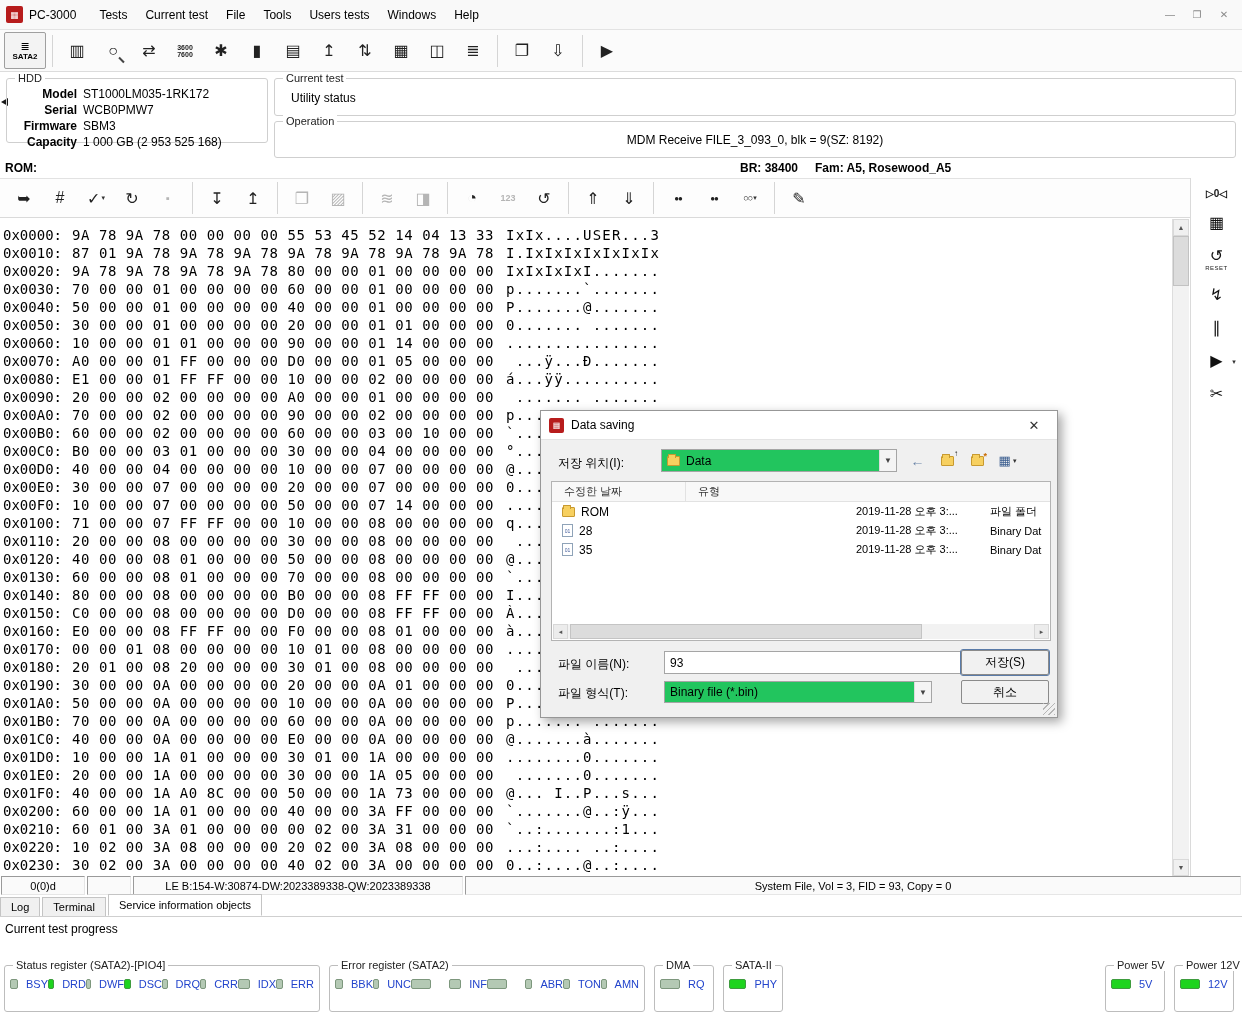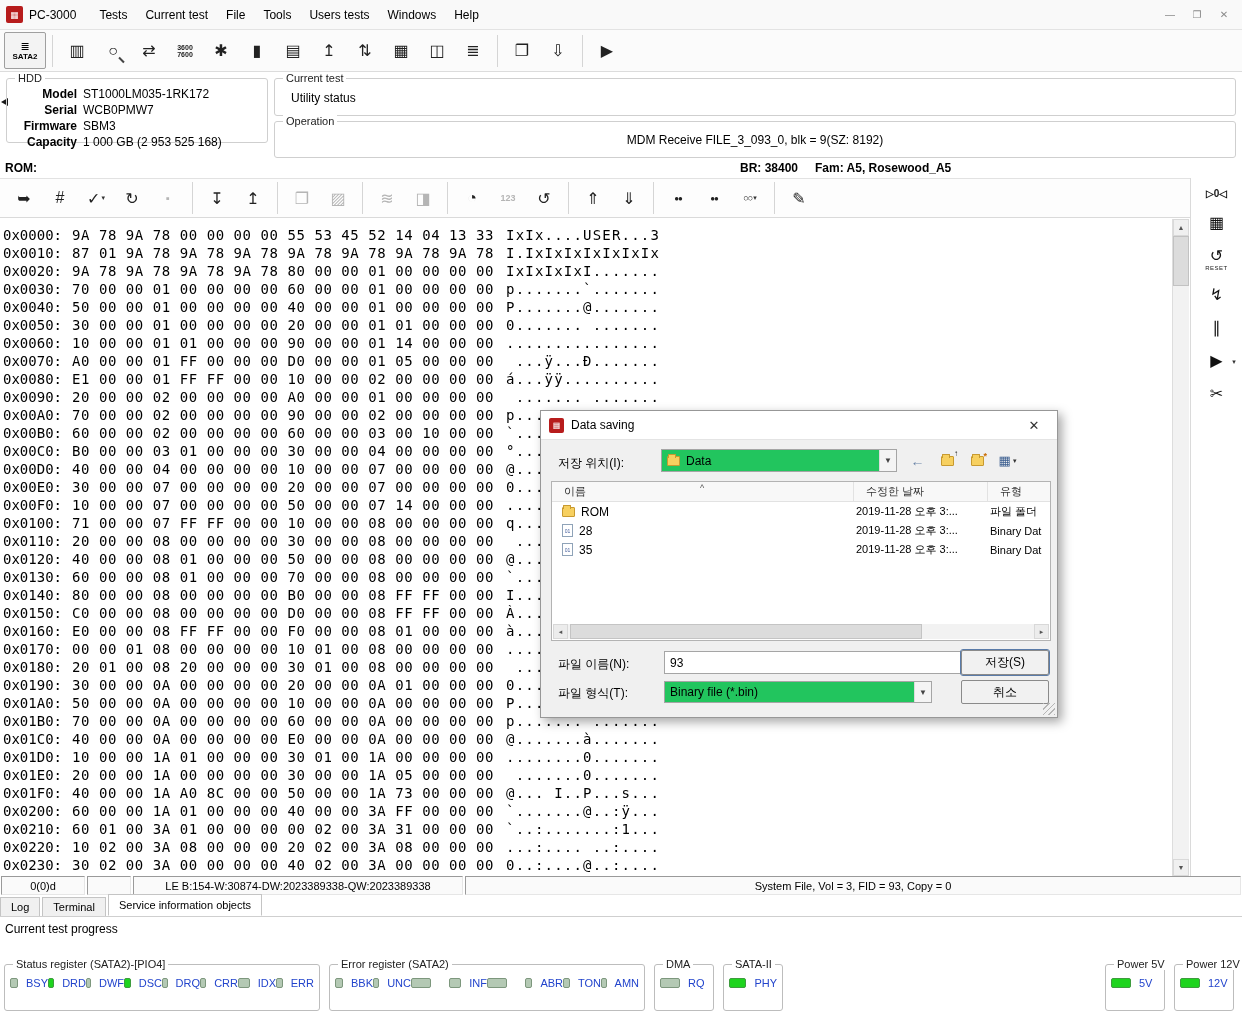--- a/index.html
+++ b/index.html
@@ -96,21 +96,21 @@
     white-space: nowrap; overflow: hidden; }
   .sb1 { width: 84px; } .sb2 { width: 44px; } .sb3 { width: 330px; } .sb4 { flex: 1; }
   .tabsrow { position: absolute; top: 895px; left: 0; width: 1242px; height: 22px;
     display: flex; align-items: flex-end; background: #fff; border-bottom: 1px solid #cfcfcf; }
   .tab { height: 19px; padding: 2px 10px; margin-right: 2px; border: 1px solid #c4c4c4; border-bottom: none;
     background: #f0f0f0; font-size: 11px; display: flex; align-items: center; }
   .tab.active { background: #fff; height: 22px; border-bottom: 1px solid #fff; }
   .progress-label { position: absolute; top: 922px; left: 5px; font-size: 12px; }
   
   .bottom-panel { position: absolute; top: 958px; left: 0; width: 1242px; height: 54px;
-    display: flex; align-items: flex-start; padding: 6px 6px 0 4px; gap: 9px; background: #fff; }
+    display: flex; align-items: center; padding: 6px 6px 0 4px; gap: 9px; background: #fff; }
   .reg-group { position: relative; border: 1px solid #bdbdbd; border-radius: 3px;
     padding: 12px 5px 3px; height: 47px; }
   .reg-group:nth-child(5) { margin-left: auto; }
   .reg-group:nth-child(6) { margin-right: 2px; }
   .led-row { display: flex; }
   .led-cell { width: 38px; display: flex; align-items: center; gap: 8px; }
   .reg-group.single .led-cell { width: 48px; }
   .led { width: 20px; height: 10px; border-radius: 2px; background: var(--led-off, #b4c9b4); border: 1px solid #7d977d; }
   .led.on { background: var(--led-on, #1ed41e); border-color: #3e9c3e; }
   .led-label { font-size: 11px; color: #2244cc; }
@@ -537,21 +537,20 @@
         <span class="folder-ic" data-name="folder-icon"></span>
       </div>
     <div class="nav-ic nav-new" data-name="new-folder-icon">
         <span class="folder-ic" data-name="folder-icon"></span>
       </div>
     <div class="nav-ic" data-name="view-menu-icon">▦<span class="caret">▾</span></div>
   </div>
 
   <div class="dlg-list" data-name="file-list">
     <div class="dlg-cols" id="dlg-cols" data-name="file-list-header">
-        <div class="hcol hcol0" data-name="column-header-item">이름<span class="sort-caret" data-name="sort-ascending-icon">^</span></div>
         <div class="hcol hcol1" data-name="column-header-item">수정한 날짜</div>
         <div class="hcol hcol2" data-name="column-header-item">유형</div>
       </div>
     <div id="dlg-rows">
         <div class="dlg-filerow" data-name="file-row-rom">
           <div class="fcell fcell0">
             <span class="folder-ic" data-name="folder-icon"></span>
             <span class="fname" data-name="file-name">ROM</span>
           </div>
           <div class="fcell fcell1" data-name="file-date">2019-11-28 오후 3:...</div>

